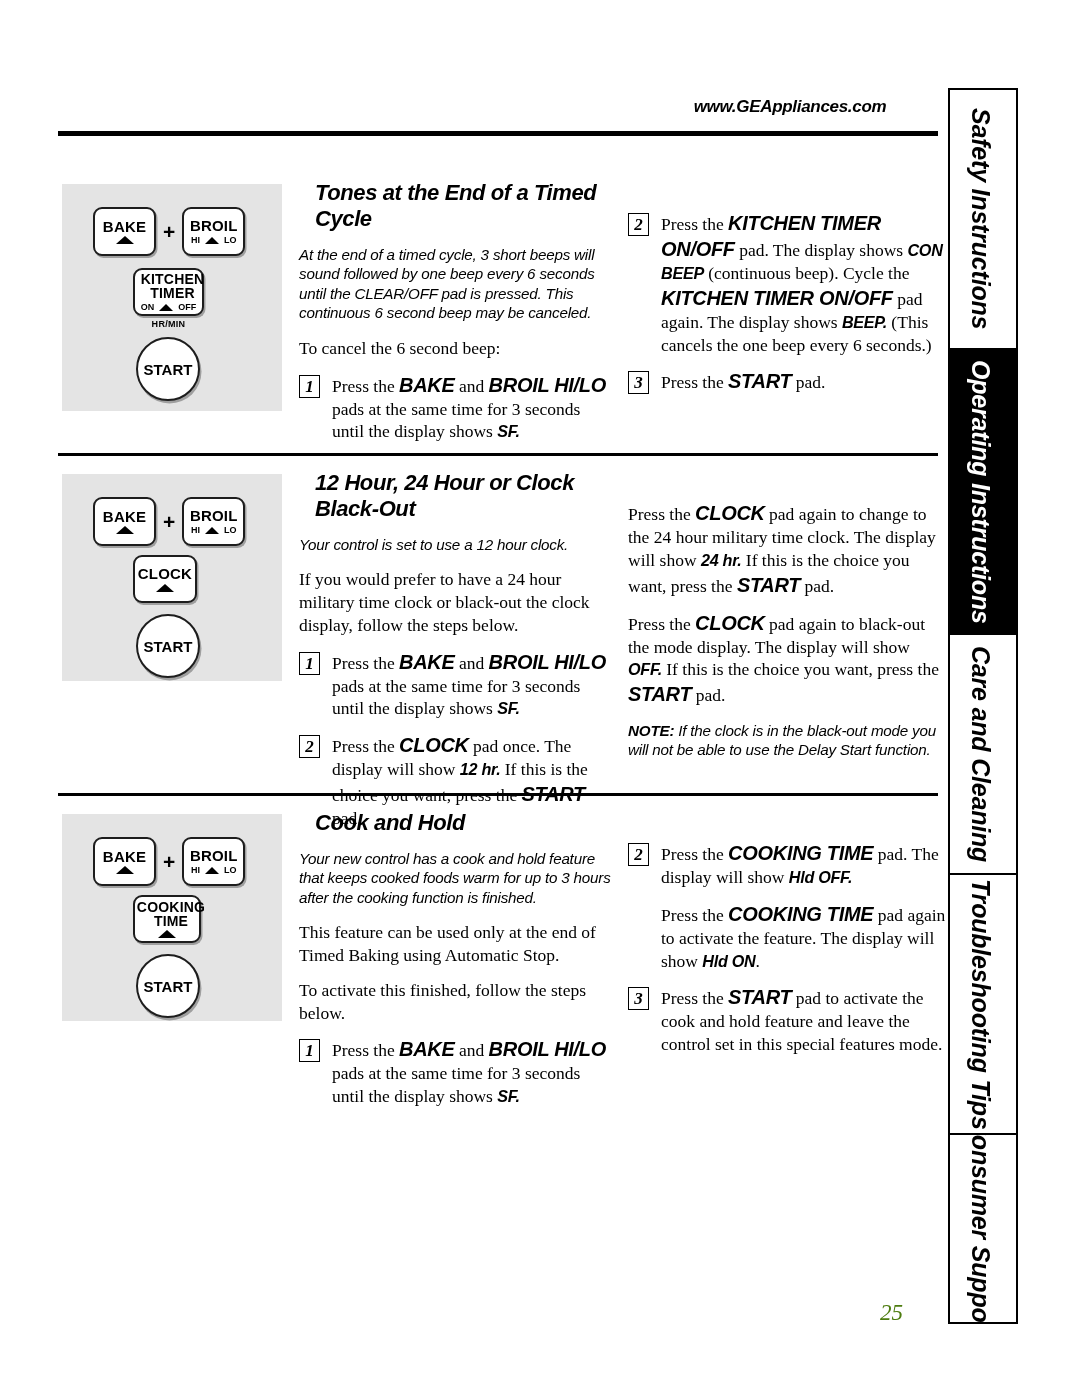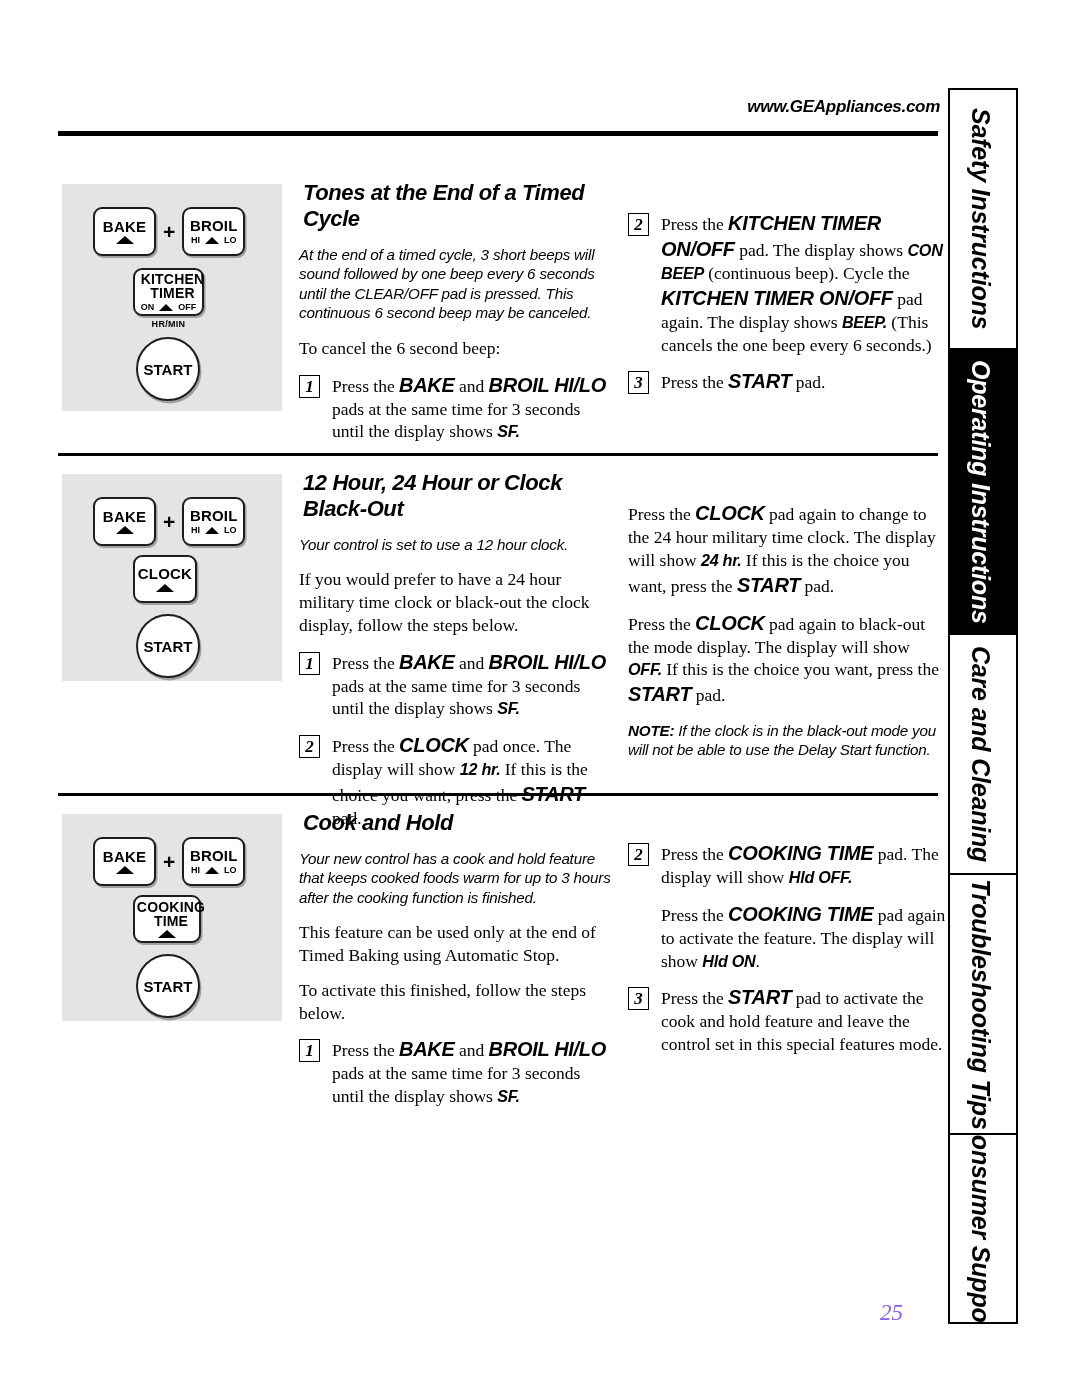--- a/index.html
+++ b/index.html
@@ -15,21 +15,21 @@
     overflow: hidden;
   }
 
   
   .page { position: absolute; inset: 0; }
 
   
   .header-url {
     position: absolute;
     left: 640px; top: 97px; width: 300px;
-    text-align: right;
+    text-align: center;
     font-family: "Liberation Sans", sans-serif;
     font-weight: bold; font-style: italic;
     font-size: 17px;
     letter-spacing: -0.3px;
   }
   .top-rule {
     position: absolute;
     left: 58px; top: 131px; width: 880px; height: 5px;
     background: #000;
   }
@@ -140,21 +140,21 @@
   }
 
   
   .colL { position: absolute; left: 299px; width: 316px; }
   .colR { position: absolute; left: 628px; width: 318px; }
 
   h2.sec-title {
     font-family: "Liberation Sans", sans-serif;
     font-weight: bold; font-style: italic;
     font-size: 22px;
-    margin: 0 0 13px 4px;
+    margin: 0 0 13px 16px;
     letter-spacing: -0.4px;
   }
   p.intro {
     font-family: "Liberation Sans", sans-serif;
     font-style: italic;
     font-size: 15.2px;
     line-height: 1.28;
     margin: 0 0 14px 0;
     letter-spacing: -0.2px;
   }
@@ -215,21 +215,21 @@
     font-weight: bold;
     font-style: italic;
   }
 
   .page-num {
     position: absolute;
     left: 880px; top: 1300px;
     font-family: "Liberation Serif", serif;
     font-style: italic;
     font-size: 23px;
-    color: #8b5cf6;
+    color: #4d7c0f;
   }
 </style>
 </head>
 <body>
 
 <div class="page">
 
   <div class="header-url">www.GEAppliances.com</div>
   <div class="top-rule"></div>
 

